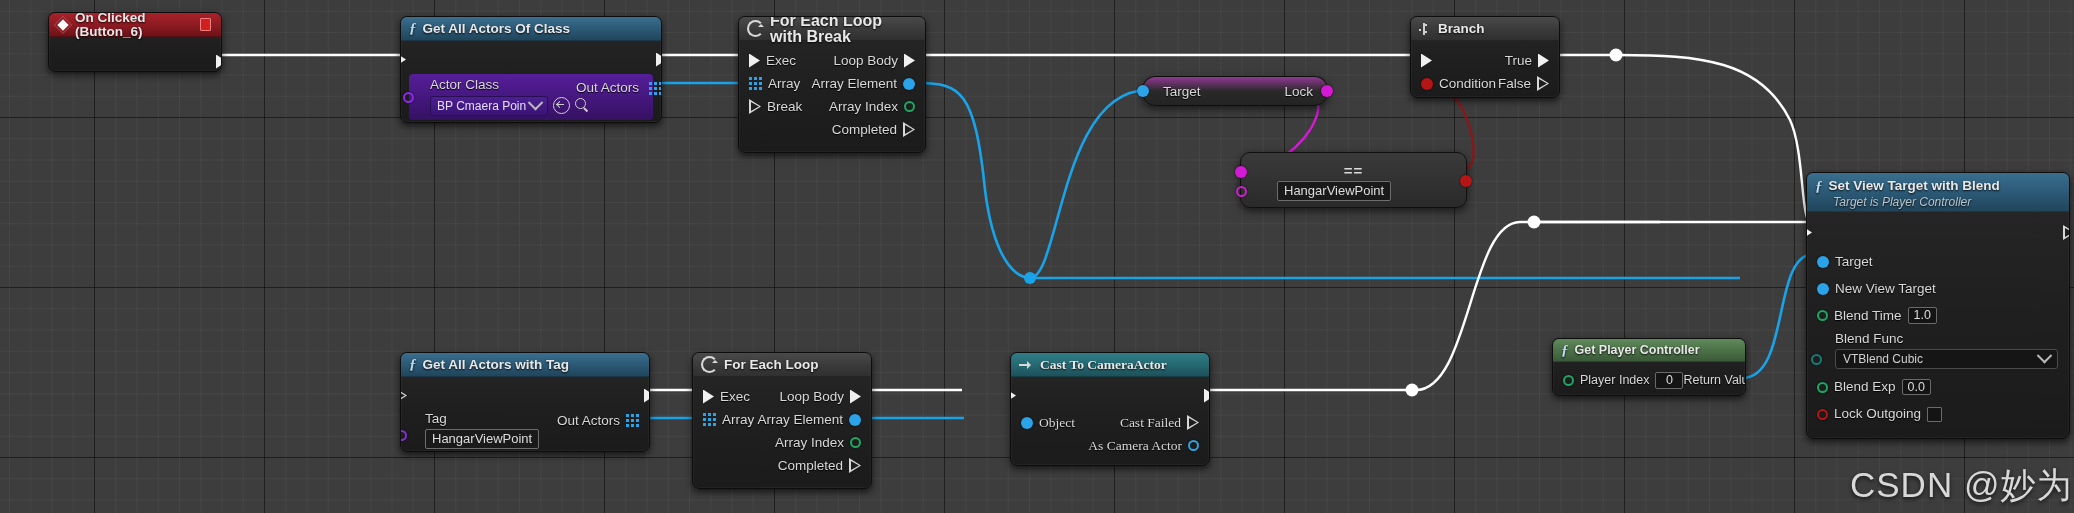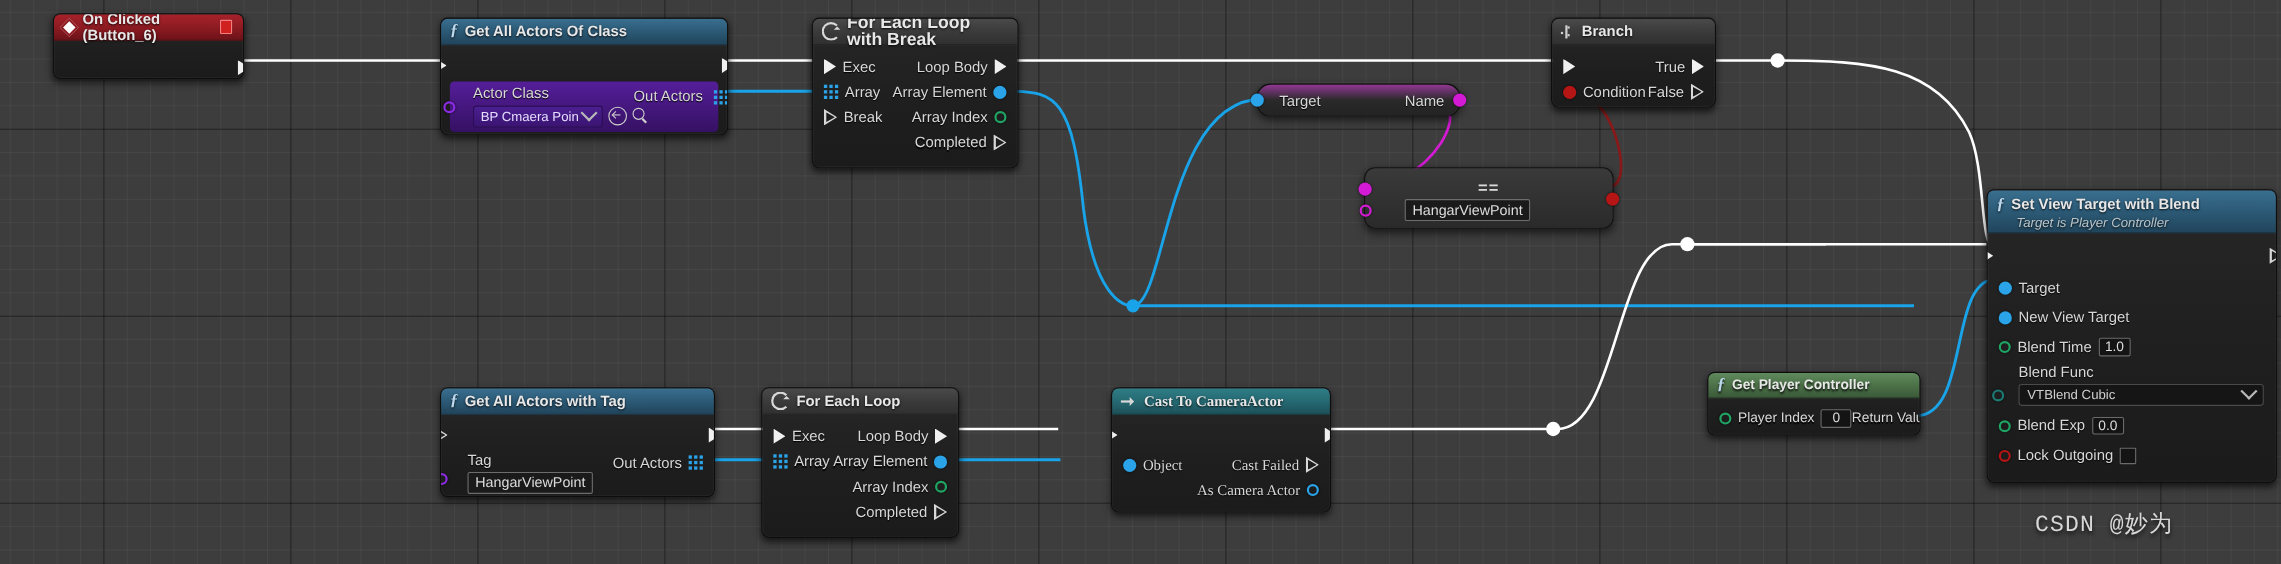--- a/index.html
+++ b/index.html
@@ -137,22 +137,22 @@
   .cmp .eq{position:absolute;left:50%;transform:translateX(-50%);top:9px;color:#dadada;
     font-size:15px;font-weight:bold;letter-spacing:1px;}
   
   .getter{position:absolute;border-radius:13px;
     background:linear-gradient(to bottom,#303030,#232323);
     border:1px solid #0e0e0e;box-shadow:0 3px 8px rgba(0,0,0,.6);
     display:flex;align-items:center;justify-content:space-between;padding:0 14px;gap:18px;}
   .getter:before{content:"";position:absolute;left:0;right:0;top:0;height:50%;border-radius:13px 13px 0 0;
     background:linear-gradient(to bottom,rgba(224,60,224,.55),rgba(224,60,224,0));}
 
-  .watermark{position:absolute;color:#d8d8d8;font-size:21px;letter-spacing:1px;
-    text-shadow:0 2px 4px rgba(0,0,0,.7);font-family:Liberation Mono, monospace;}
+  .watermark{position:absolute;color:#d8d8d8;font-size:35px;letter-spacing:1px;
+    text-shadow:0 2px 4px rgba(0,0,0,.7);font-family:Liberation Sans, sans-serif;}
 </style>
 </head>
 <body>
 
 <div id="canvas">
 
   <svg class="wires" viewBox="0 0 2074 513">
 
     <path d="M 222 55 L 406 55" stroke="#ffffff" stroke-width="2.4" fill="none"></path>
 
@@ -288,21 +288,21 @@
             <span class="plabel">Completed</span>
           <span class="pin exec hollow"></span>
           </span>
       </div>
     </div>
   </div>
 
   <div class="getter" style="left:1142px;top:76px;width:156px;height:28px;">
     <span class="pin dot obj" style="position:absolute;left:-6px;"></span>
     <span class="plabel" style="margin-left:6px;position:relative;">Target</span>
-    <span class="plabel" style="position:relative;">Name</span>
+    <span class="plabel" style="position:relative;">Lock</span>
     <span class="pin dot name" style="position:absolute;right:-6px;"></span>
   </div>
 
   <div class="cmp" style="left:1240px;top:152px;width:225px;height:54px;">
     <span class="pin dot name" style="position:absolute;left:-6px;top:13px;"></span>
     <span class="pin dot name ring" style="position:absolute;left:-5px;top:33px;"></span>
     <span class="eq">==</span>
     <span class="txtfield" style="position:absolute;left:36px;top:28px;">HangarViewPoint</span>
     <span class="pin dot bool" style="position:absolute;right:-6px;top:22px;"></span>
   </div>

